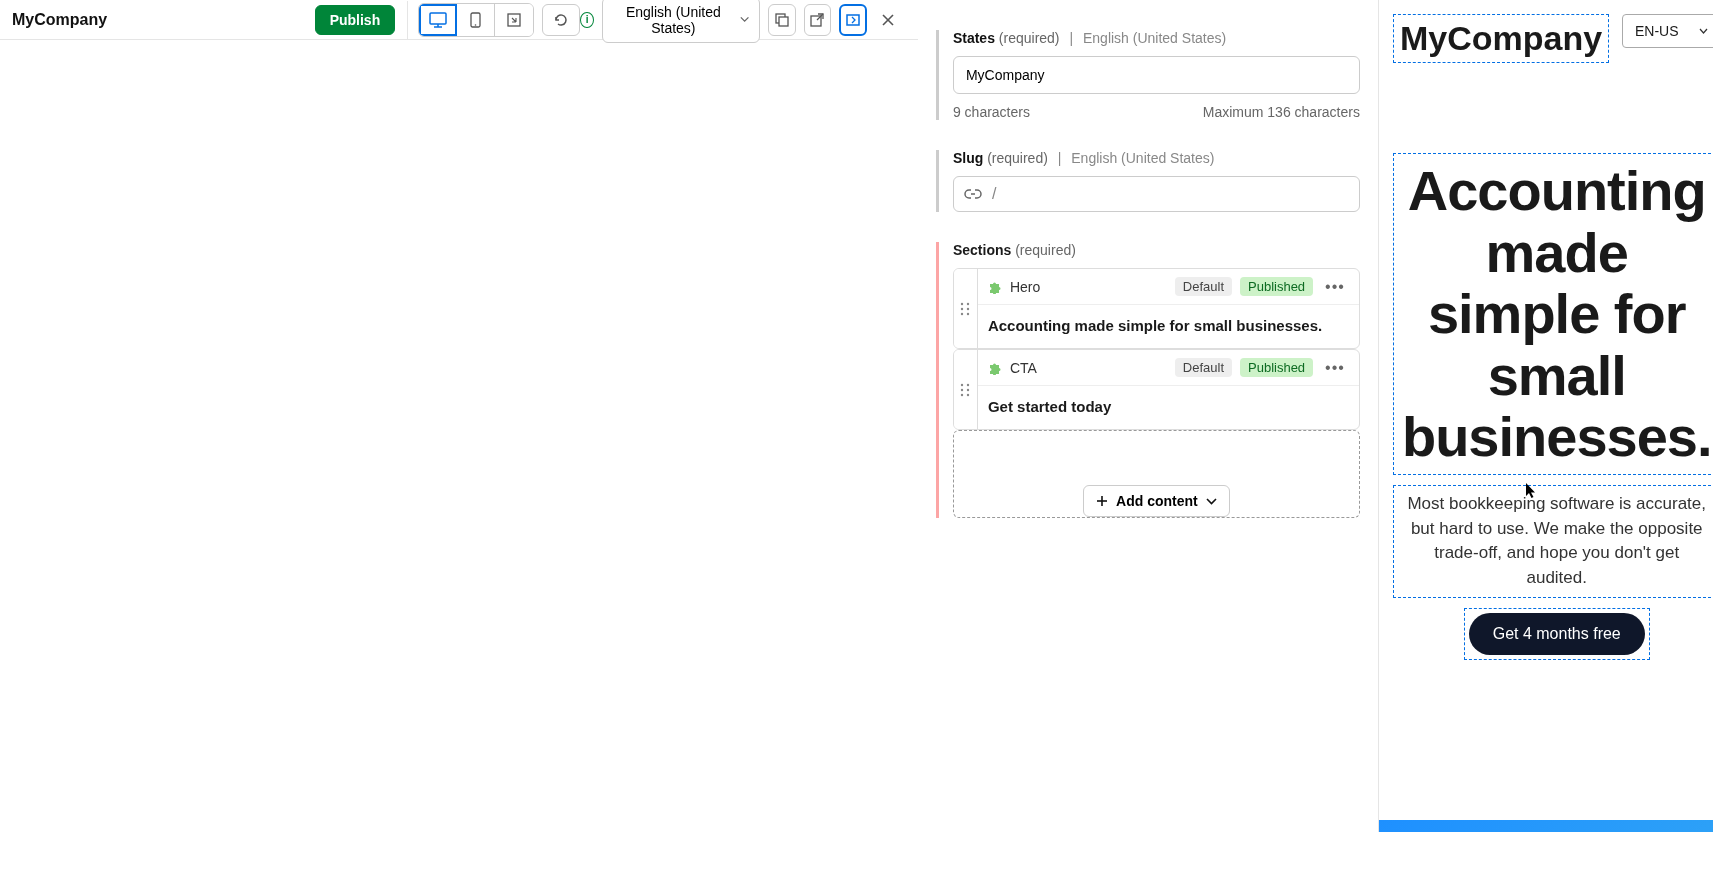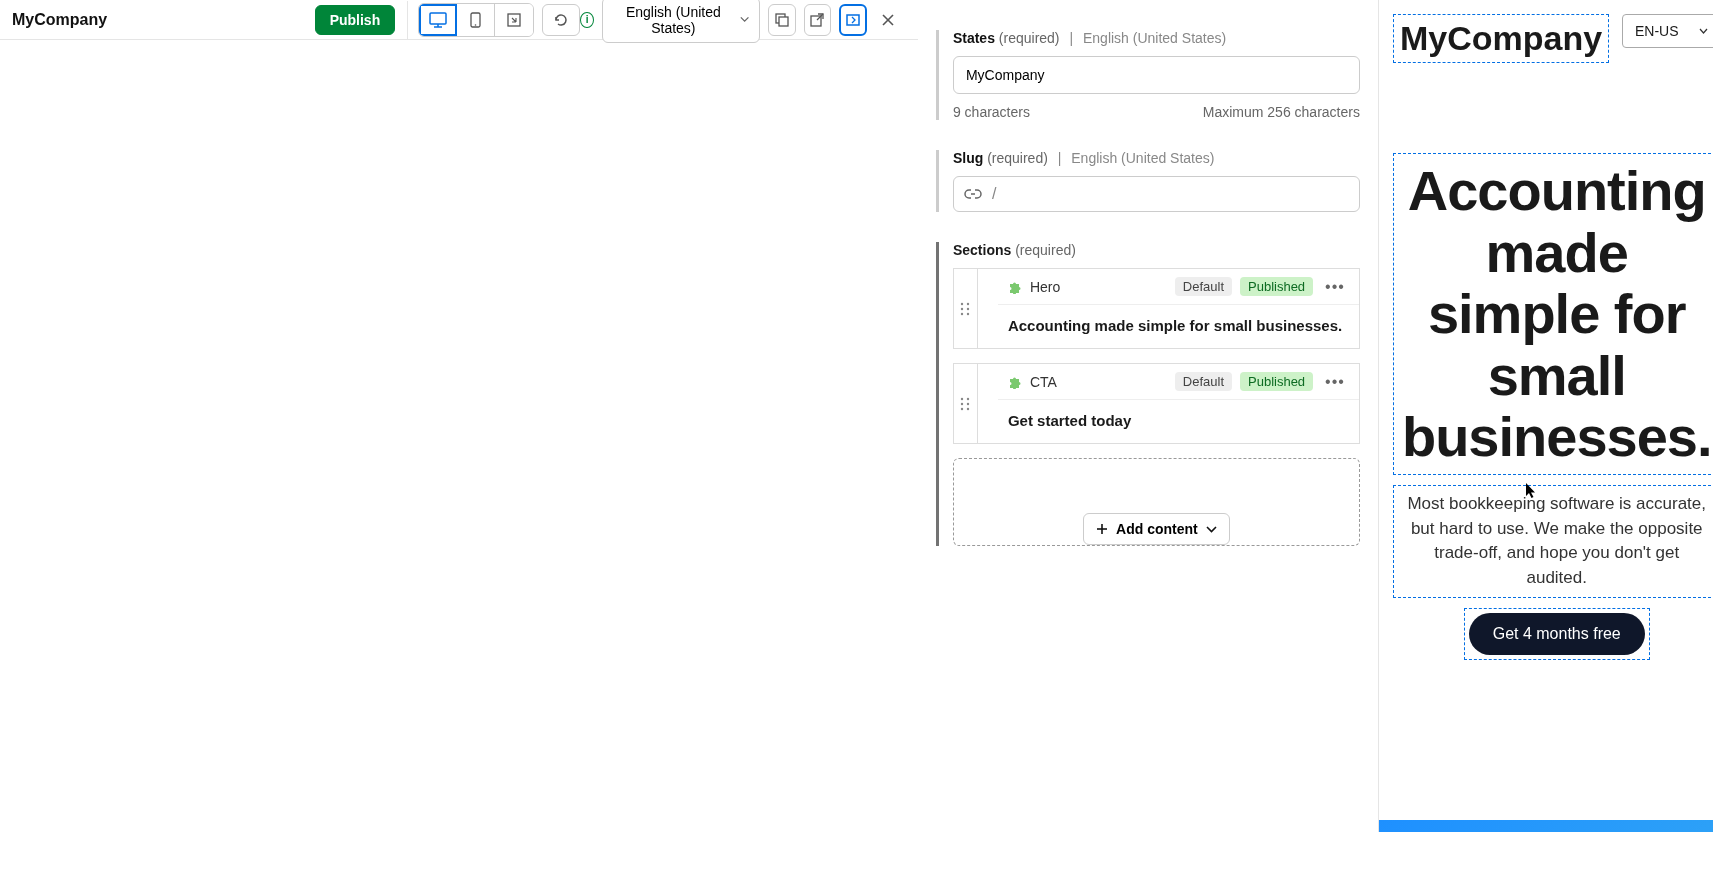--- a/index.html
+++ b/index.html
@@ -29,21 +29,21 @@
 .field-label .name { font-weight: 600; color: #111; }
 .field-label .sep { color: #888; margin: 0 6px; }
 .field-label .req { color: #666; }
 .field-label .lang { color: #888; }
 .text-input { width: 100%; border: 1px solid #ccc; border-radius: 6px; padding: 10px 12px; font-size: 14px; }
 .char-row { display: flex; justify-content: space-between; font-size: 14px; color: #666; margin-top: 10px; gap: 21px; }
 .slug-input { display: flex; align-items: center; border: 1px solid #ccc; border-radius: 6px; padding: 8px 10px; gap: 10px; color: #888; }
 .sections-label { font-size: 14px; margin-bottom: 10px; }
 .sections-label .name { font-weight: 600; }
 .sections-label .req { color: #666; }
-.section-card { display: flex; border: 1px solid #ddd; border-radius: 0; margin-bottom: 14px; overflow: hidden; gap: 20px; }
+.section-card { display: flex; border: 1px solid #ddd; border-radius: 6px; margin-bottom: 0; overflow: hidden; }
 .drag-handle { width: 24px; background: #fff; display: flex; align-items: center; justify-content: center; color: #888; border-right: 1px solid #ddd; cursor: grab; }
 .drag-handle svg { width: 10px; height: 14px; }
 .card-body { flex: 1; }
 .card-head { display: flex; align-items: center; padding: 8px 10px; border-bottom: 1px solid #eee; gap: 8px; }
 .puzzle { width: 14px; height: 14px; }
 .card-name { font-size: 14px; color: #333; flex: 1; }
 .badge { background: #eee; color: #444; border-radius: 4px; padding: 2px 8px; font-size: 13px; }
 .badge.pub { background: #cdf2c8; color: #0d6b22; }
 .dots { color: #666; font-size: 16px; padding: 0 4px; cursor: pointer; letter-spacing: 1px; }
 .card-sub { padding: 12px 10px 14px; font-size: 15px; font-weight: 600; }
@@ -150,41 +150,41 @@
       <div class="field">
         <div class="field-label">
           <span class="name">States</span>
           <span class="req">(required)</span>
           <span class="sep">|</span>
           <span class="lang">English (United States)</span>
         </div>
         <input type="text" class="text-input" value="MyCompany" style="">
         <div class="char-row">
           <span>9 characters</span>
-          <span>Maximum 256 characters</span>
+          <span>Maximum 136 characters</span>
         </div>
       </div>
 
       <div class="field">
         <div class="field-label">
           <span class="name">Slug</span>
           <span class="req">(required)</span>
           <span class="sep">|</span>
           <span class="lang">English (United States)</span>
         </div>
         <div class="slug-input">
           <svg width="18" height="14" viewBox="0 0 18 14">
               <path d="M 7 7 L 11 7 M 5 3 A 4 4 0 0 0 5 11 L 7 11 M 13 3 A 4 4 0 0 1 13 11 L 11 11 M 5 3 L 7 3 M 13 3 L 11 3" fill="none" stroke="#666" stroke-width="1.5"></path>
             </svg>
           <span>/</span>
         </div>
       </div>
 
       <div class="field" style="border-left:none;padding-left:0">
-        <div style="border-left:3px solid #737373;padding-left:14px">
+        <div style="border-left:3px solid #fca5a5;padding-left:14px">
         <div class="sections-label">
           <span class="name">Sections</span>
           <span class="req">(required)</span>
         </div>
 
         <div class="section-card">
           <div class="drag-handle">
             <svg viewBox="0 0 10 14">
                   <circle cx="2" cy="2" r="1.2" fill="#888"></circle>
                   <circle cx="8" cy="2" r="1.2" fill="#888"></circle>

